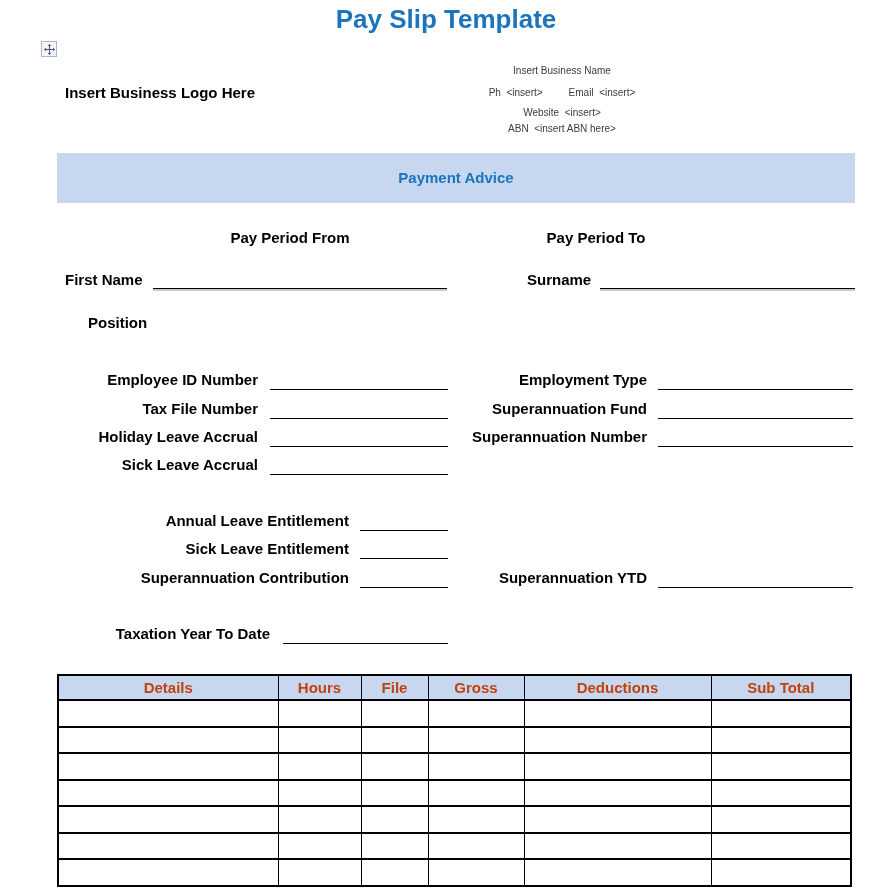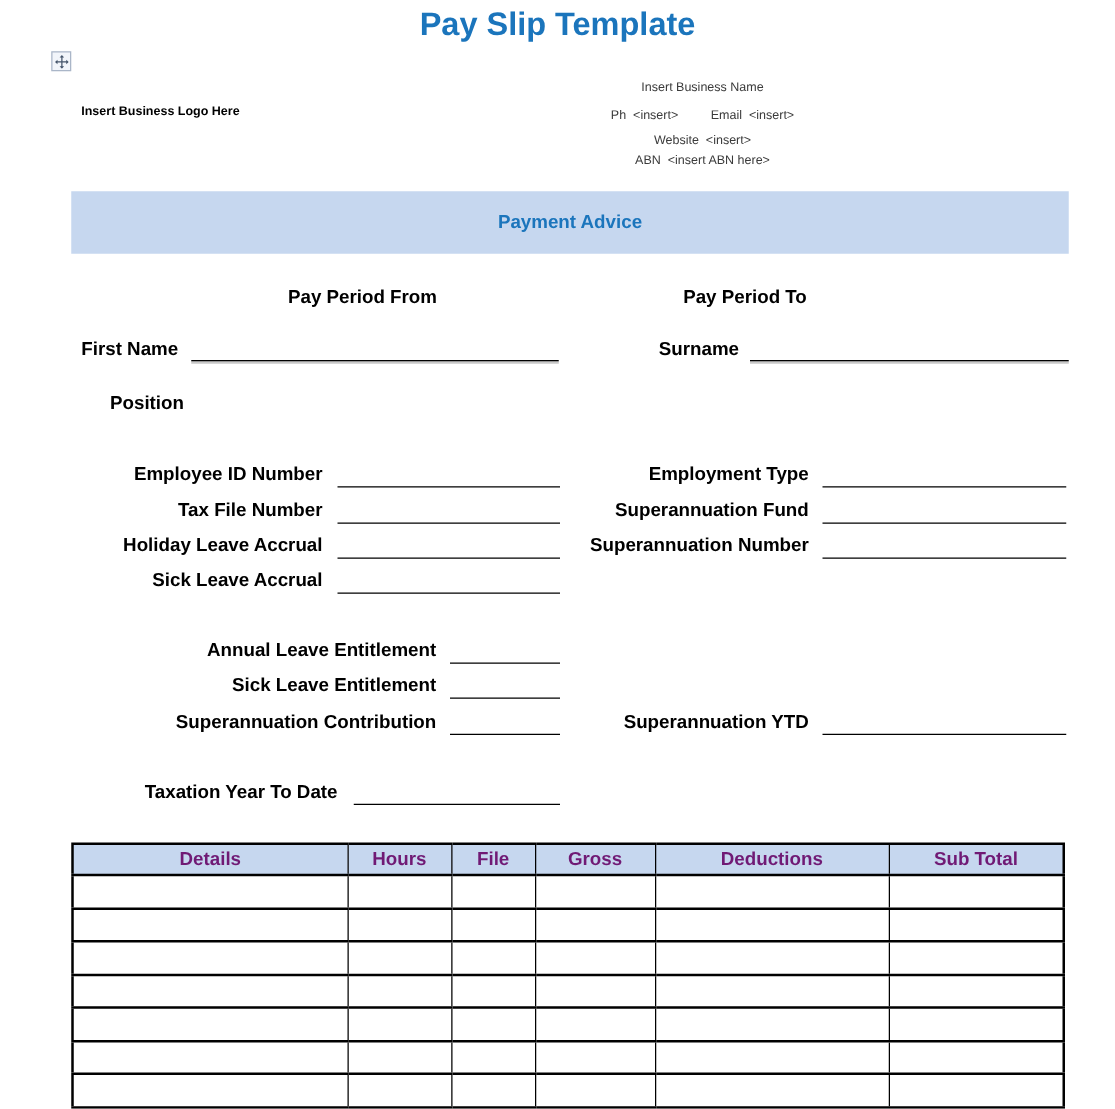--- a/index.html
+++ b/index.html
@@ -11,21 +11,21 @@
   .abs { position:absolute; }
   .doc-title {
     top:4px; left:0; width:100%; text-align:center;
     font-size:26px; font-weight:bold; color:#1b75bc; letter-spacing:0px;
   }
   .move-handle {
     top:41px; left:41px; width:16px; height:16px;
     border:1px solid #aab6c8; background:#f2f5fa;
     display:flex; align-items:center; justify-content:center; cursor:move;
   }
-  .logo-text { top:84px; left:65px; font-size:10px; font-weight:bold; }
+  .logo-text { top:84px; left:65px; font-size:15px; font-weight:bold; }
   .biz-line { left:462px; width:200px; text-align:center; font-size:10px; color:#3b3b3b; }
   .biz-ph { display:flex; justify-content:center; gap:26px; }
   .banner {
     top:153px; left:57px; width:798px; height:50px;
     background:#c6d7ef; line-height:50px; text-align:center;
     font-size:15px; font-weight:bold; color:#1b75bc;
   }
   .h-label { font-size:15px; font-weight:bold; color:#000; }
   .ctr { text-align:center; }
   .rgt { text-align:right; }
@@ -33,21 +33,21 @@
     border-bottom:1px solid #000; height:16px;
   }
   .line-d { box-shadow:0 2px 0 0 #c9c9c9; }
   
   .pay-table {
     top:674px; left:57px; width:793px;
     border-collapse:collapse; table-layout:fixed;
     border:2px solid #000;
   }
   .pay-table th {
-    background:#c6d7ef; color:#701a75; font-size:15px; font-weight:bold;
+    background:#c6d7ef; color:#c2410c; font-size:15px; font-weight:bold;
     border:1px solid #000; border-top-width:2px; border-bottom-width:2px;
     height:25px; text-align:center; vertical-align:middle;
   }
   .pay-table td {
     border:1px solid #000; border-bottom-width:2px;
     height:26.5px; background:#fff;
   }
 </style>
 </head>
 <body>

